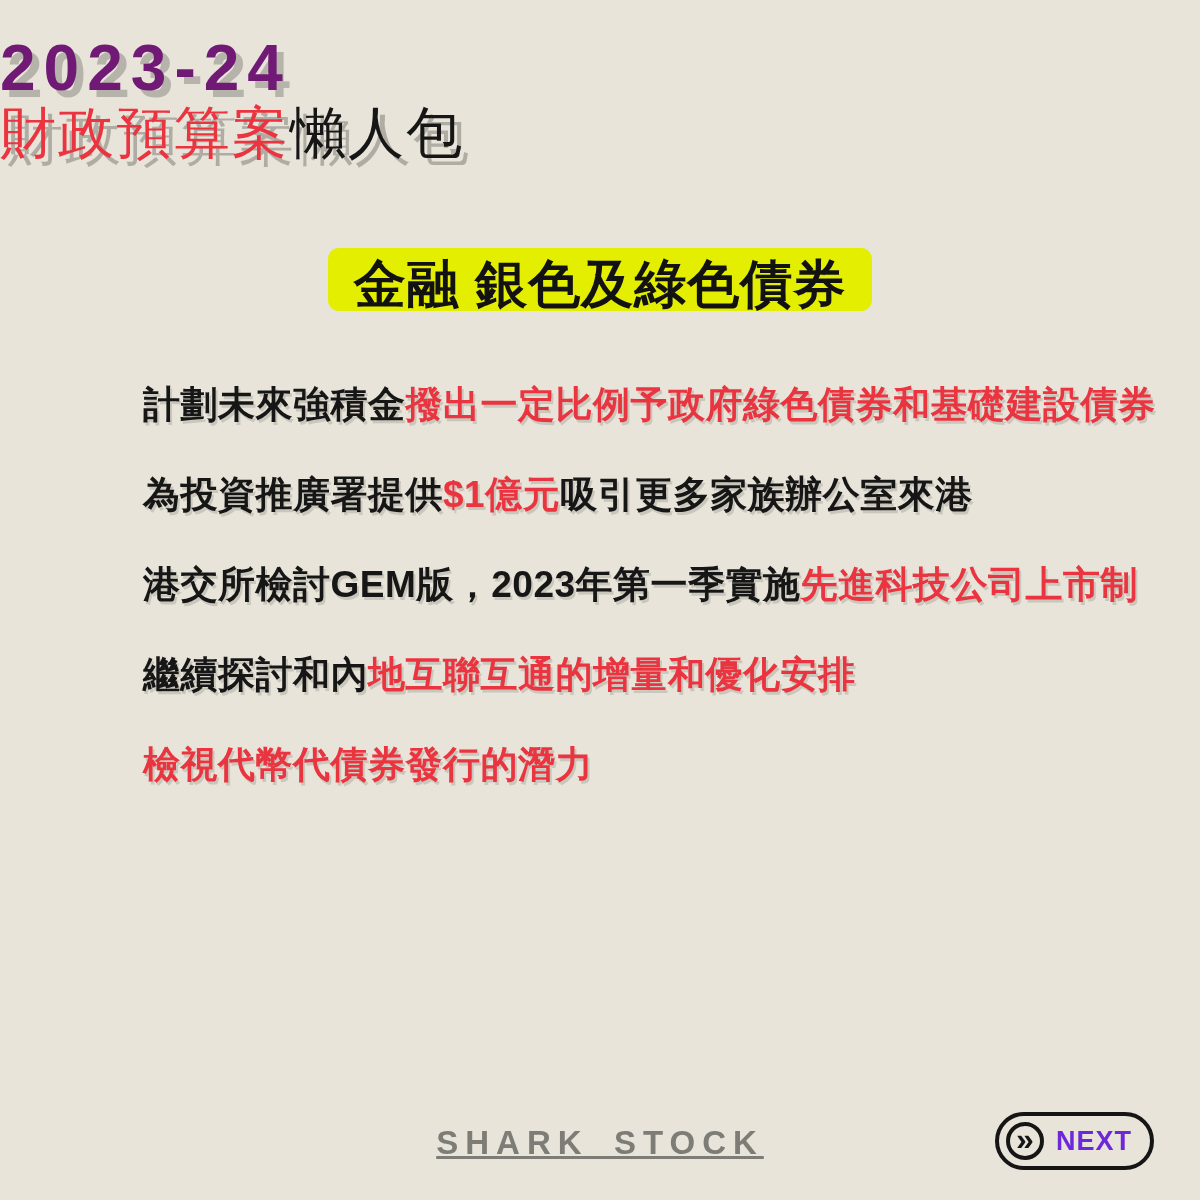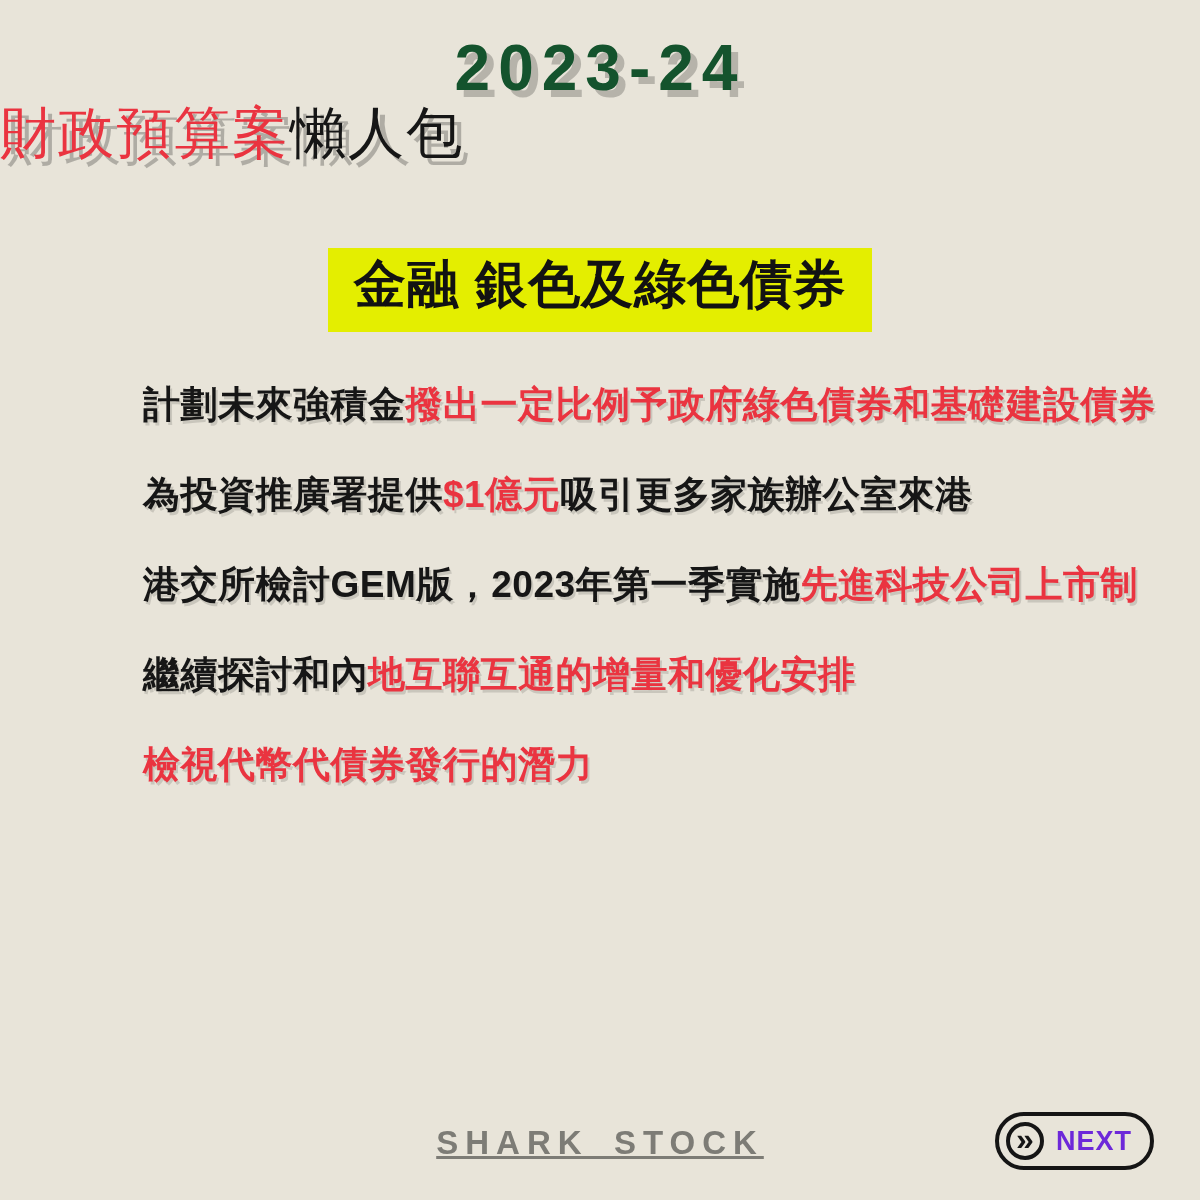--- a/index.html
+++ b/index.html
@@ -8,25 +8,24 @@
     width: 1200px;
     height: 1200px;
     background: var(--bg, #e8e4d9);
     font-family: "Liberation Sans", "DejaVu Sans", sans-serif;
     overflow: hidden;
     color: var(--black, #191919);
   }
   .year-title {
     position: absolute;
     top: 36px; left: 0; right: 0;
-    text-align: center;
     font-size: 64px;
     font-weight: 800;
     letter-spacing: 8px;
-    color: #14532d;
+    color: #701a75;
     text-shadow: 7px 7px 0 rgba(30,30,30,0.25);
     line-height: 1;
   }
   .main-title {
     position: absolute;
     top: 104px; left: 0; right: 0;
     text-align: left;
     font-size: 56px;
     font-weight: 400;
     letter-spacing: 2px;
@@ -41,23 +40,24 @@
     top: 248px; left: 0; right: 0;
     text-align: center;
   }
   .section-badge {
     display: inline-block;
     background: var(--yellow, #e4ee00);
     color: #121212;
     font-size: 52px;
     font-weight: 800;
     line-height: 1;
-    padding: 10px 26px 22px 26px;
+    padding: 10px 26px 1px 26px;
     letter-spacing: 1px;
     white-space: nowrap;
+    border-radius: 11px;
   }
   .bullets {
     position: absolute;
     top: 384px;
     left: 143px;
     right: 40px;
   }
   .bullet-line {
     font-size: 37px;
     font-weight: 700;

